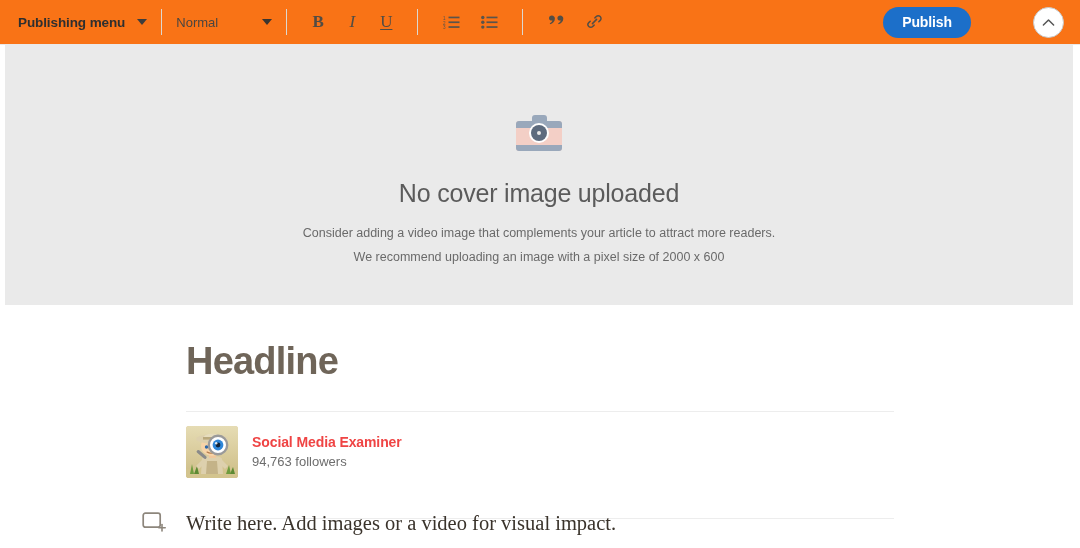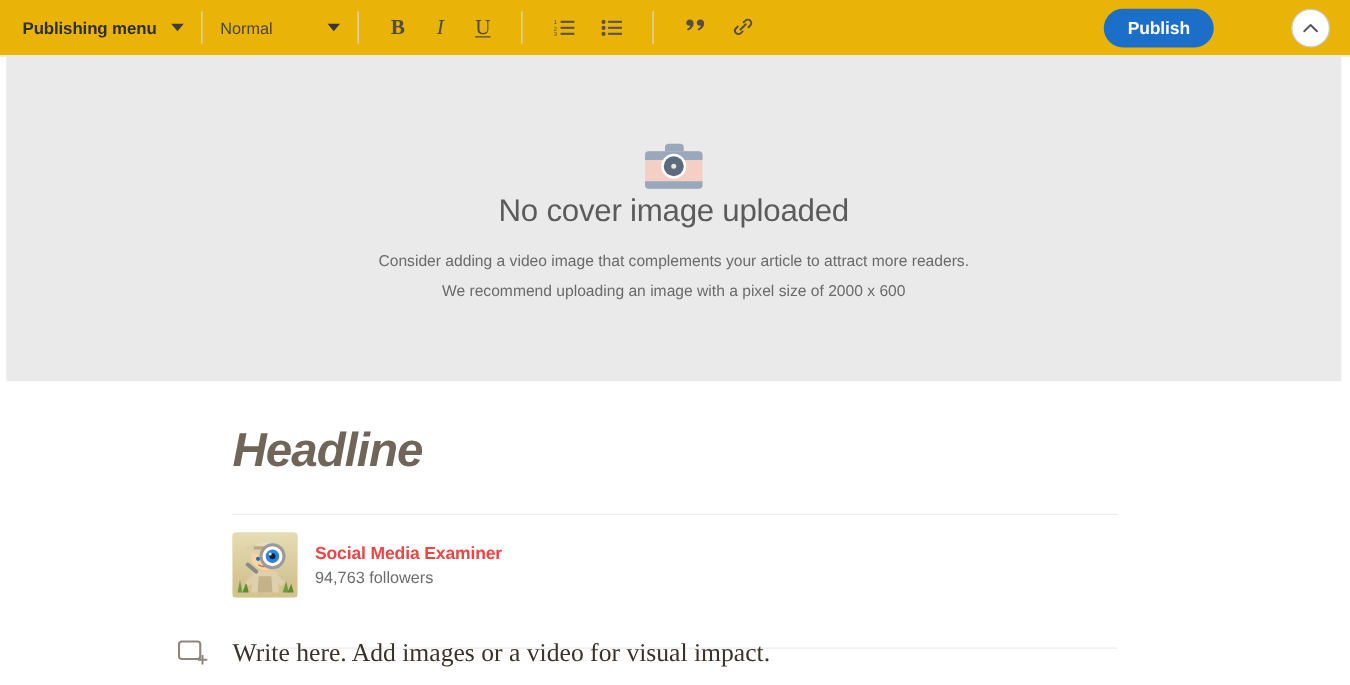--- a/index.html
+++ b/index.html
@@ -15,21 +15,21 @@
     -webkit-font-smoothing: antialiased;
   }
 
   
   .toolbar {
     position: absolute;
     left: 0;
     top: 0;
     width: 1080px;
     height: 45px;
-    background: #eab308;
+    background: #f97316;
     border-bottom: 1px solid #e9e9e9;
     box-sizing: border-box;
     display: flex;
     align-items: center;
   }
 
   .tb-group {
     display: flex;
     align-items: center;
     height: 100%;
@@ -229,21 +229,21 @@
     position: absolute;
     left: 21px;
     top: 16px;
     width: 4px;
     height: 4px;
     border-radius: 50%;
     background: #e8e8e8;
   }
 
   .cover-title {
-    margin-top: 4px;
+    margin-top: 28px;
     font-size: 25px;
     color: #5b5b5b;
     font-weight: normal;
     letter-spacing: -0.2px;
     text-align: center;
   }
   .cover-sub {
     margin-top: 14px;
     font-size: 12.5px;
     color: #6a6a6a;
@@ -260,21 +260,20 @@
   }
 
   .headline {
     font-size: 38px;
     font-weight: bold;
     color: #6f6559;
     letter-spacing: -0.8px;
     line-height: 1.15;
     margin: 0;
     cursor: text;
-    font-style: italic;
   }
 
   .divider {
     height: 1px;
     background: #ededed;
     margin-top: 27px;
   }
 
   .author-row {
     display: flex;

